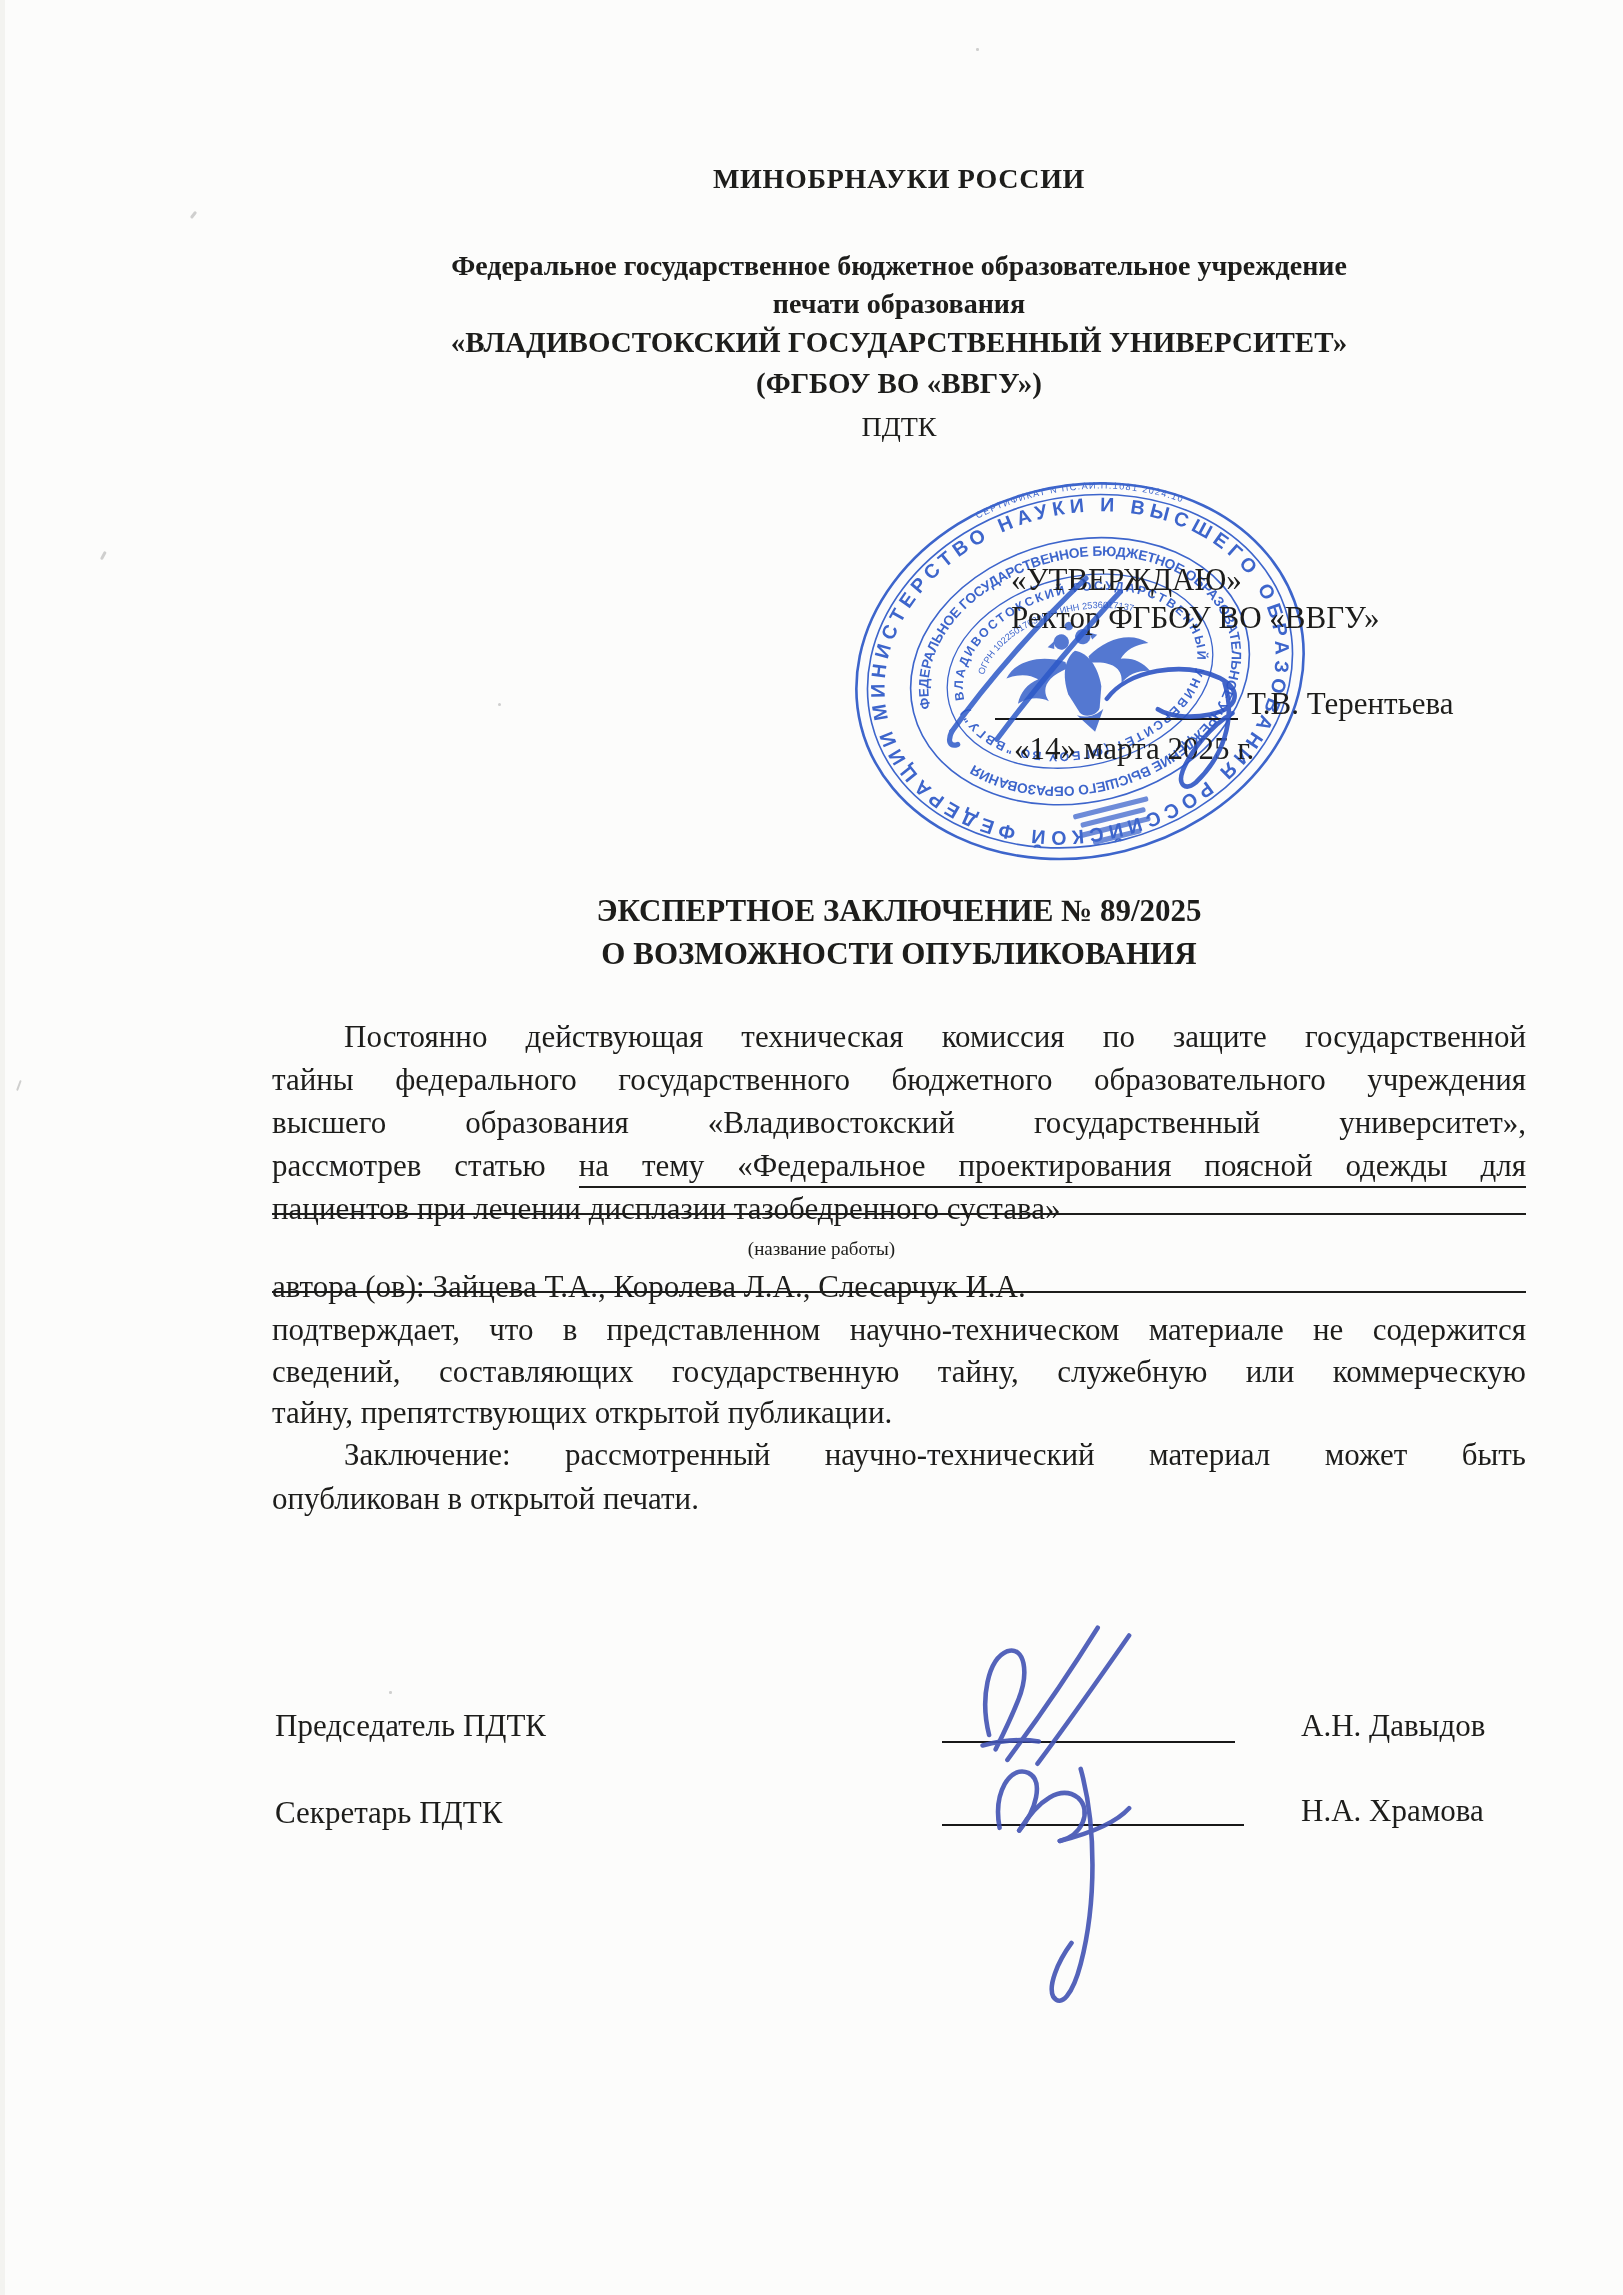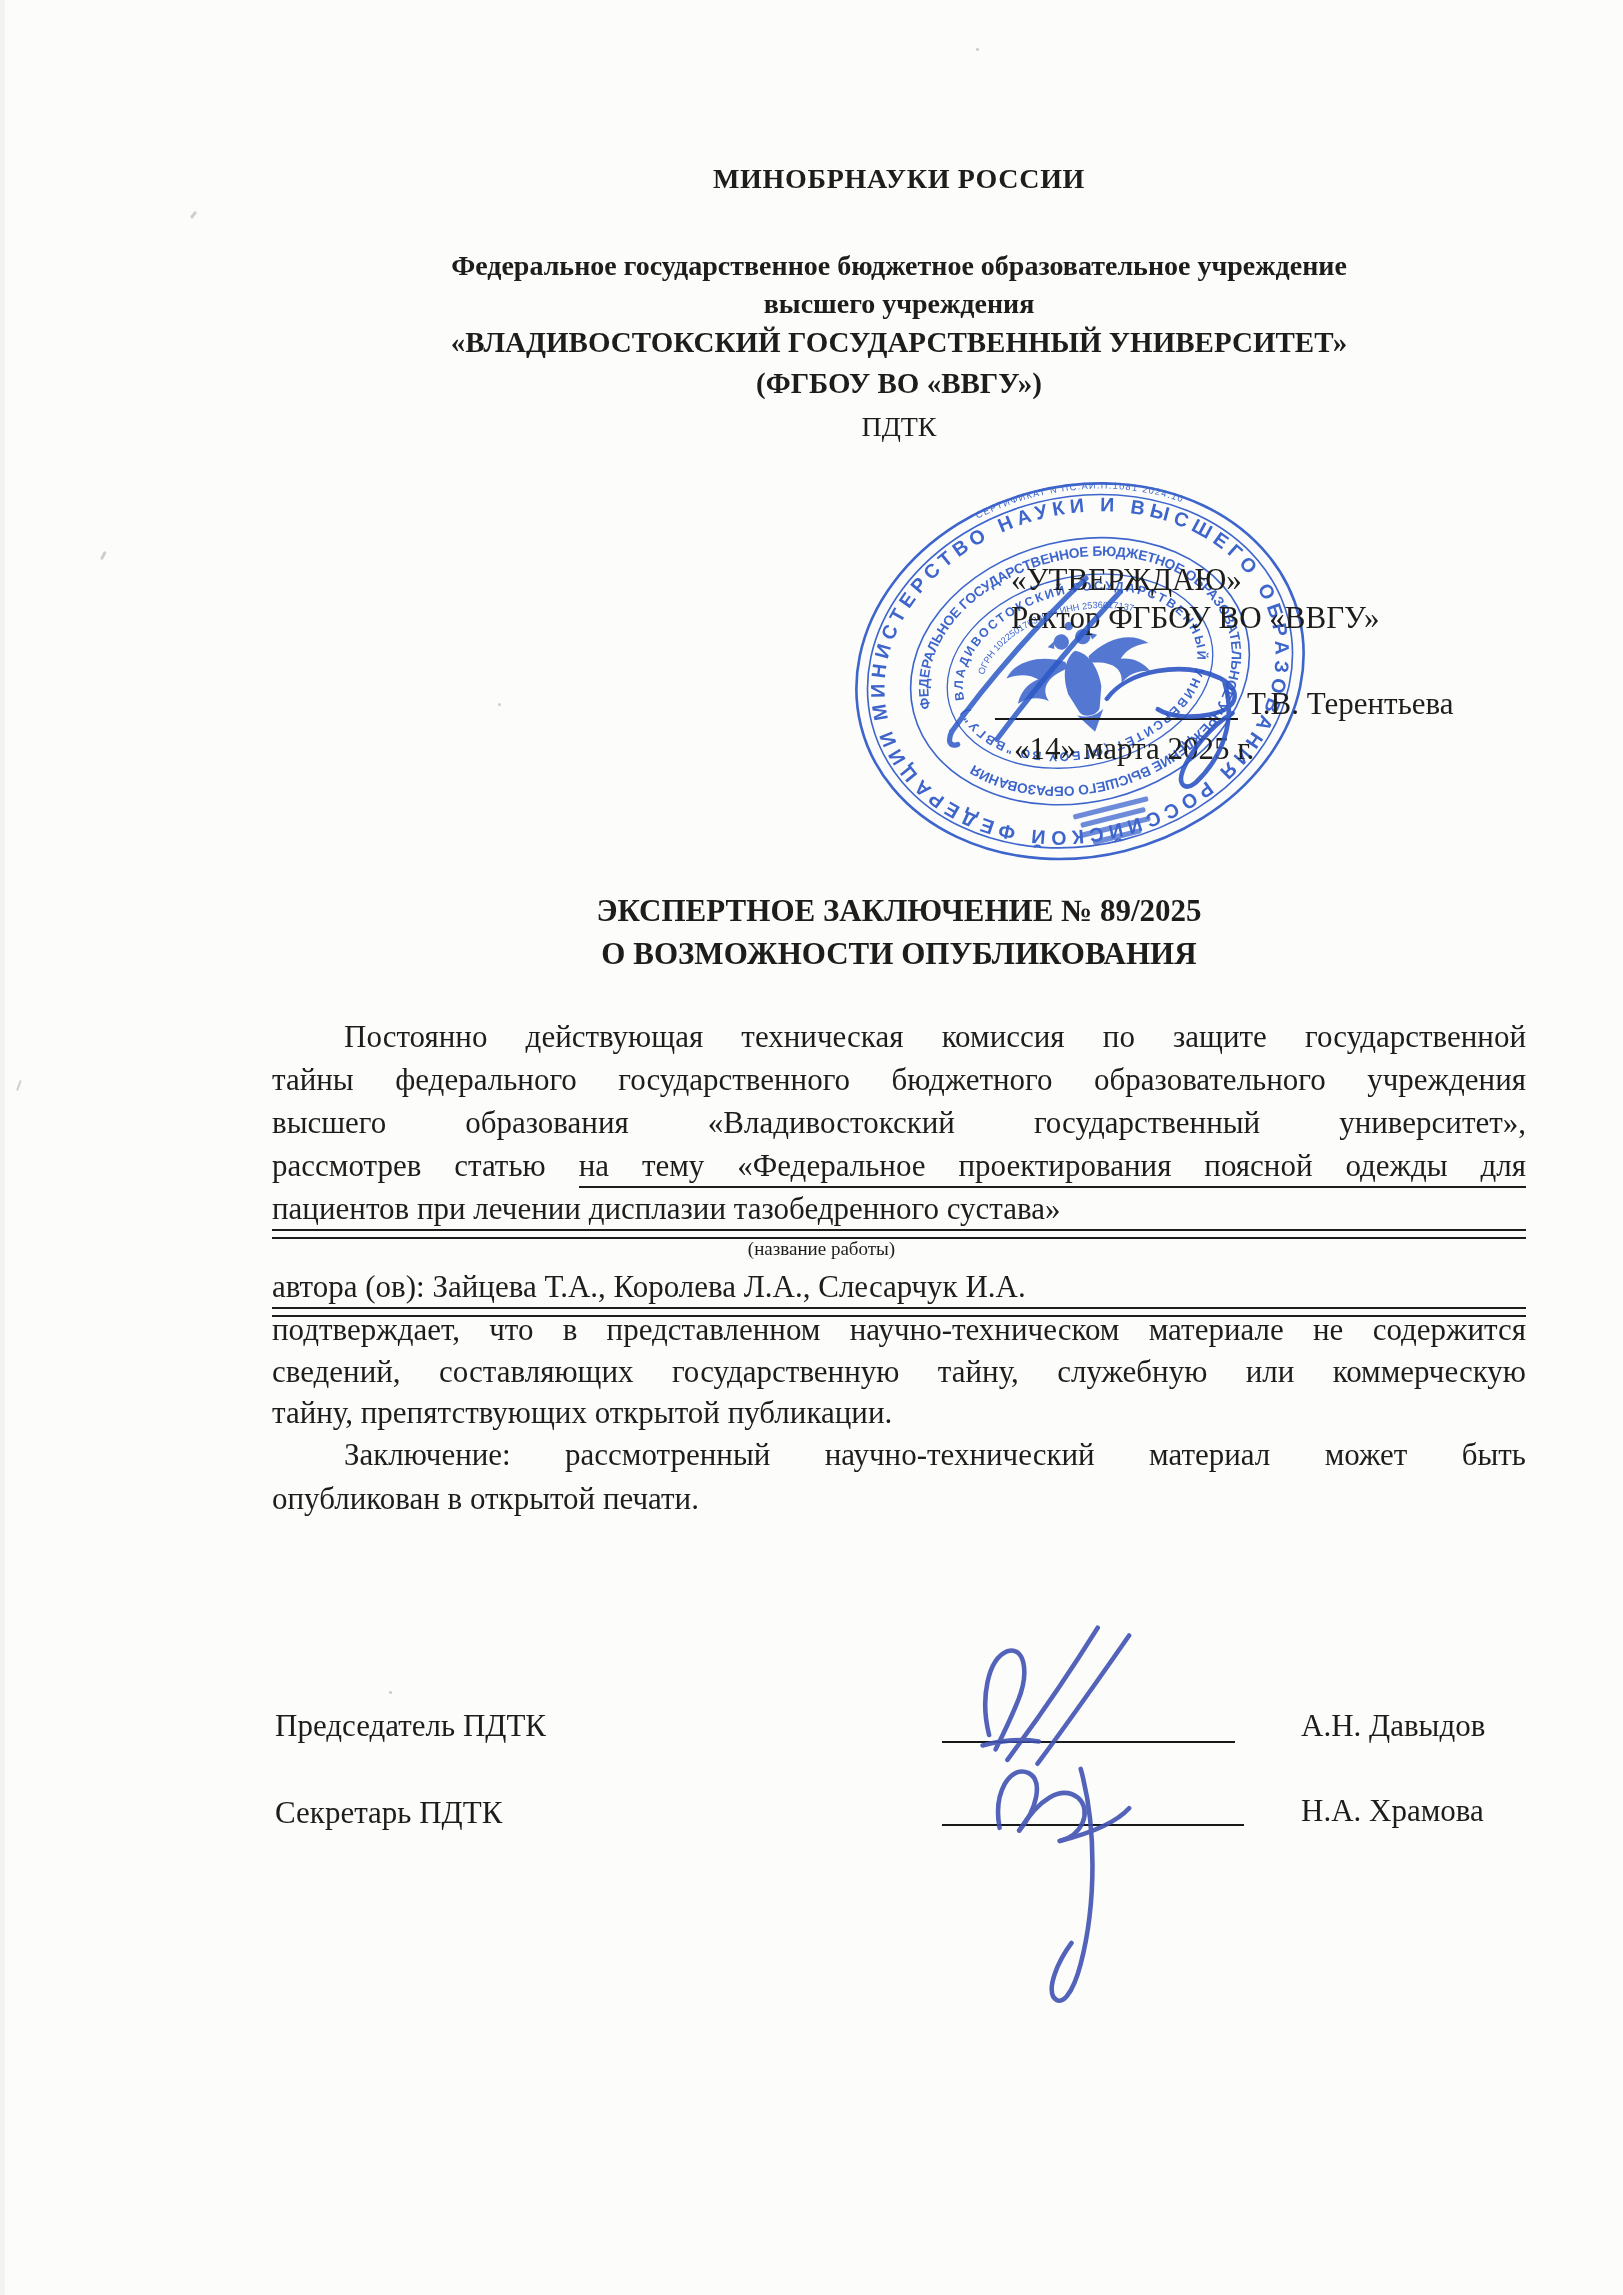--- a/index.html
+++ b/index.html
@@ -13,21 +13,21 @@
   .center{text-align:center;}
   .b{font-weight:bold;}
   .fs43{font-size:28px;line-height:37px;}
   .fs45{font-size:29px;line-height:38px;}
   .fs47{font-size:31px;line-height:39px;}
   .fs48{font-size:31px;line-height:41px;}
   .fs38{font-size:19px;line-height:31px;}
   .just{text-align:justify;text-align-last:justify;}
   .indent{text-indent:72px;}
   .upart{border-bottom:2.6px solid #1d1d1b;padding-bottom:2.6px;}
-  .fillline{display:flex;height:51px;align-items:stretch;flex-direction:column;}
+  .fillline{display:flex;height:27px;align-items:stretch;}
   .fillline .txt{white-space:nowrap;border-bottom:2.6px solid #1d1d1b;}
   .fillline .fill{flex:1;border-bottom:2.6px solid #1d1d1b;}
   .rule{position:absolute;border-top:2.6px solid #181818;height:0;}
   .speck{position:absolute;background:#a9a9a9;border-radius:1.3px;opacity:.55;}
   .edge{position:absolute;left:0;top:0;width:4.6px;height:2295px;background:#f3f3f0;}
   svg text{font-family:"Liberation Sans","DejaVu Sans",sans-serif;}
 </style>
 </head>
 <body>
 
@@ -82,21 +82,21 @@
         <rect x="318" y="528" width="118" height="8" rx="3"></rect>
         <rect x="326" y="543" width="102" height="8" rx="3"></rect>
         <rect x="322" y="558" width="110" height="8" rx="3"></rect>
         <rect x="338" y="573" width="76" height="8" rx="3"></rect>
       </g>
     </g>
   </svg>
 
   <div class="abs col center b fs43" style="top:160px;letter-spacing:0.7px;">МИНОБРНАУКИ РОССИИ</div>
   <div class="abs col center b fs43" style="top:247px;">Федеральное государственное бюджетное образовательное учреждение</div>
-  <div class="abs col center b fs43" style="top:285px;">высшего учреждения</div>
+  <div class="abs col center b fs43" style="top:285px;">печати образования</div>
   <div class="abs col center b fs45" style="top:323px;">«ВЛАДИВОСТОКСКИЙ ГОСУДАРСТВЕННЫЙ УНИВЕРСИТЕТ»</div>
   <div class="abs col center b fs45" style="top:364px;">(ФГБОУ ВО «ВВГУ»)</div>
   <div class="abs col center fs43" style="top:408px;">ПДТК</div>
 
   <div class="abs fs48" style="left:1011px;top:559px;">«УТВЕРЖДАЮ»</div>
   <div class="abs fs48" style="left:1011px;top:597px;">Ректор ФГБОУ ВО «ВВГУ»</div>
   <div class="rule" style="left:995px;top:718px;width:243px;"></div>
   <div class="abs fs48" style="left:1247px;top:683px;">Т.В. Терентьева</div>
   <div class="abs fs48" style="left:1014px;top:728px;">«14» марта 2025 г.</div>
 

